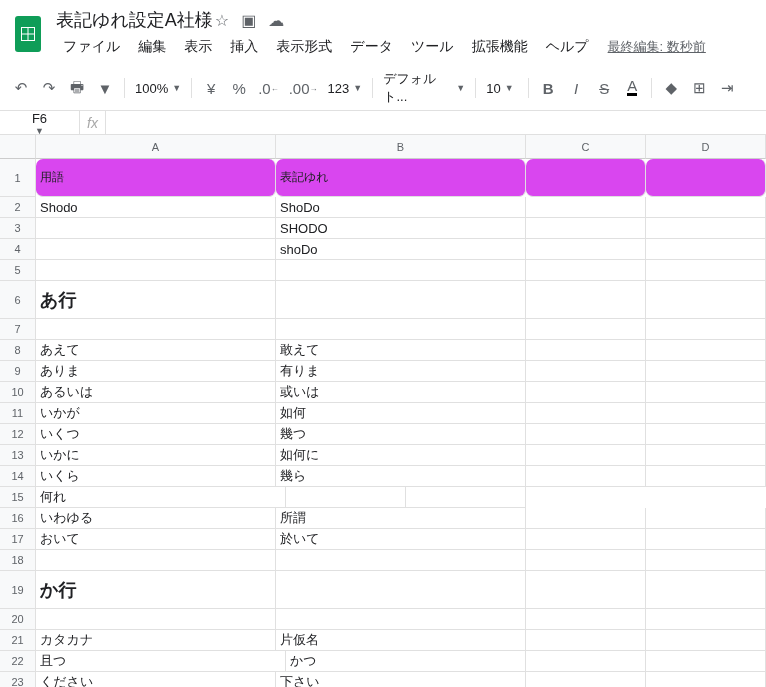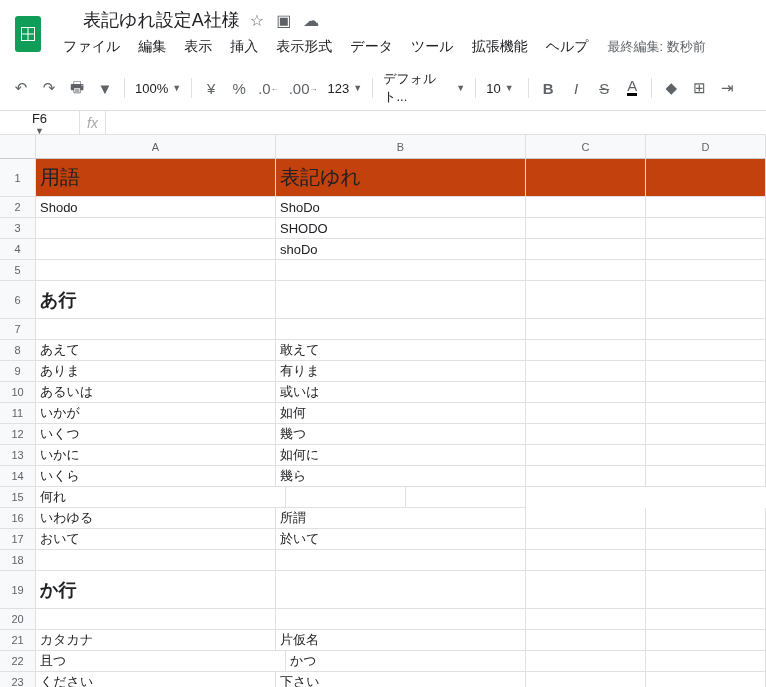--- a/index.html
+++ b/index.html
@@ -5,27 +5,27 @@
 * { box-sizing: border-box; margin: 0; padding: 0; }
 body { font-family: Arial, sans-serif; font-size: 13px; color: #202124; background: #fff; width: 766px; overflow: hidden; }
 .header { padding: 8px 8px 0 8px; }
 .title-row { display: flex; align-items: center; gap: 8px; }
 .logo { width: 40px; height: 40px; display: flex; align-items: center; justify-content: center; }
 .logo-inner { width: 26px; height: 36px; background: #0f9d58; border-radius: 3px; position: relative; display: flex; align-items: center; justify-content: center; }
 .logo-grid { width: 14px; height: 14px; border: 1.5px solid #fff; position: relative; }
 .logo-grid::before { content: ""; position: absolute; left: 0; right: 0; top: 50%; border-top: 1.5px solid #fff; transform: translateY(-50%); }
 .logo-grid::after { content: ""; position: absolute; top: 0; bottom: 0; left: 50%; border-left: 1.5px solid #fff; transform: translateX(-50%); }
 .title-col { flex: 1; }
-.doc-title-row { display: flex; align-items: center; gap: 10px; margin-left: 27px; }
+.doc-title-row { display: flex; align-items: center; gap: 2px; }
 .doc-title { font-size: 18px; color: #202124; }
 .title-icons { display: flex; gap: 12px; color: #5f6368; }
 .title-icons span { cursor: pointer; font-size: 16px; }
 .menu-row { display: flex; align-items: center; gap: 4px; margin-top: 2px; }
 .menu-item { padding: 4px 7px; color: #202124; cursor: pointer; border-radius: 4px; font-size: 14px; }
-.last-edit { color: #5f6368; margin-left: 8px; font-size: 13px; cursor: pointer; }
+.last-edit { color: #5f6368; text-decoration: underline; margin-left: 8px; font-size: 13px; cursor: pointer; }
 .toolbar { display: flex; align-items: center; gap: 2px; padding: 4px 8px; border-bottom: 1px solid #e0e0e0; margin-top: 6px; }
 .tb-btn { min-width: 26px; height: 26px; display: flex; align-items: center; justify-content: center; color: #5f6368; cursor: pointer; border-radius: 2px; font-size: 15px; padding: 0 4px; }
 .tb-sep { width: 1px; height: 20px; background: #e0e0e0; margin: 0 4px; }
 .tb-dd { font-size: 13px; color: #202124; padding: 0 4px; display: flex; align-items: center; gap: 4px; cursor: pointer; }
 .tb-dd .arrow { font-size: 9px; color: #5f6368; }
 .underline-a { border-bottom: 3px solid #000; padding-bottom: 1px; line-height: 12px; }
 .namebox-row { display: flex; align-items: center; border-bottom: 1px solid #e0e0e0; height: 24px; }
 .namebox { width: 80px; border-right: 1px solid #e0e0e0; padding: 0 6px; font-size: 13px; display: flex; align-items: center; justify-content: space-between; height: 100%; flex-direction: column; }
 .namebox .arrow { font-size: 9px; color: #5f6368; }
 .fx-label { width: 26px; text-align: center; font-style: italic; color: #a8a8a8; font-size: 14px; border-right: 1px solid #e0e0e0; height: 100%; display: flex; align-items: center; justify-content: center; }
@@ -36,21 +36,21 @@
 .rowhdr { height: 21px; background: #f8f9fa; border-right: 1px solid #e0e0e0; border-bottom: 1px solid #e0e0e0; display: flex; align-items: center; justify-content: center; font-size: 11px; color: #5f6368; }
 .cols { flex: 1; display: flex; flex-direction: column; }
 .colhdr-row { display: flex; height: 24px; }
 .colhdr { background: #f8f9fa; border-right: 1px solid #e0e0e0; border-bottom: 1px solid #ccc; display: flex; align-items: center; justify-content: center; font-size: 11px; color: #5f6368; }
 .data-row { display: flex; height: 21px; }
 .cell { border-right: 1px solid #e0e0e0; border-bottom: 1px solid #e0e0e0; padding: 0 4px; display: flex; align-items: center; font-size: 13px; overflow: hidden; white-space: nowrap; }
 .cA { width: 240px; }
 .cB { width: 250px; }
 .cC { width: 120px; }
 .cD { width: 120px; }
-.hdr-cell { background: #c2410c; font-size: 20px; }
+.hdr-cell { background: #d946ef; font-size: 12px; border-radius: 7px; }
 .section-cell { font-weight: bold; font-size: 18px; }
 .tall { height: 38px; }
 .rowhdr.tall { height: 38px; }
 </style>
 </head>
 <body>
 
 <div class="header">
   <div class="title-row">
     <div class="logo">

